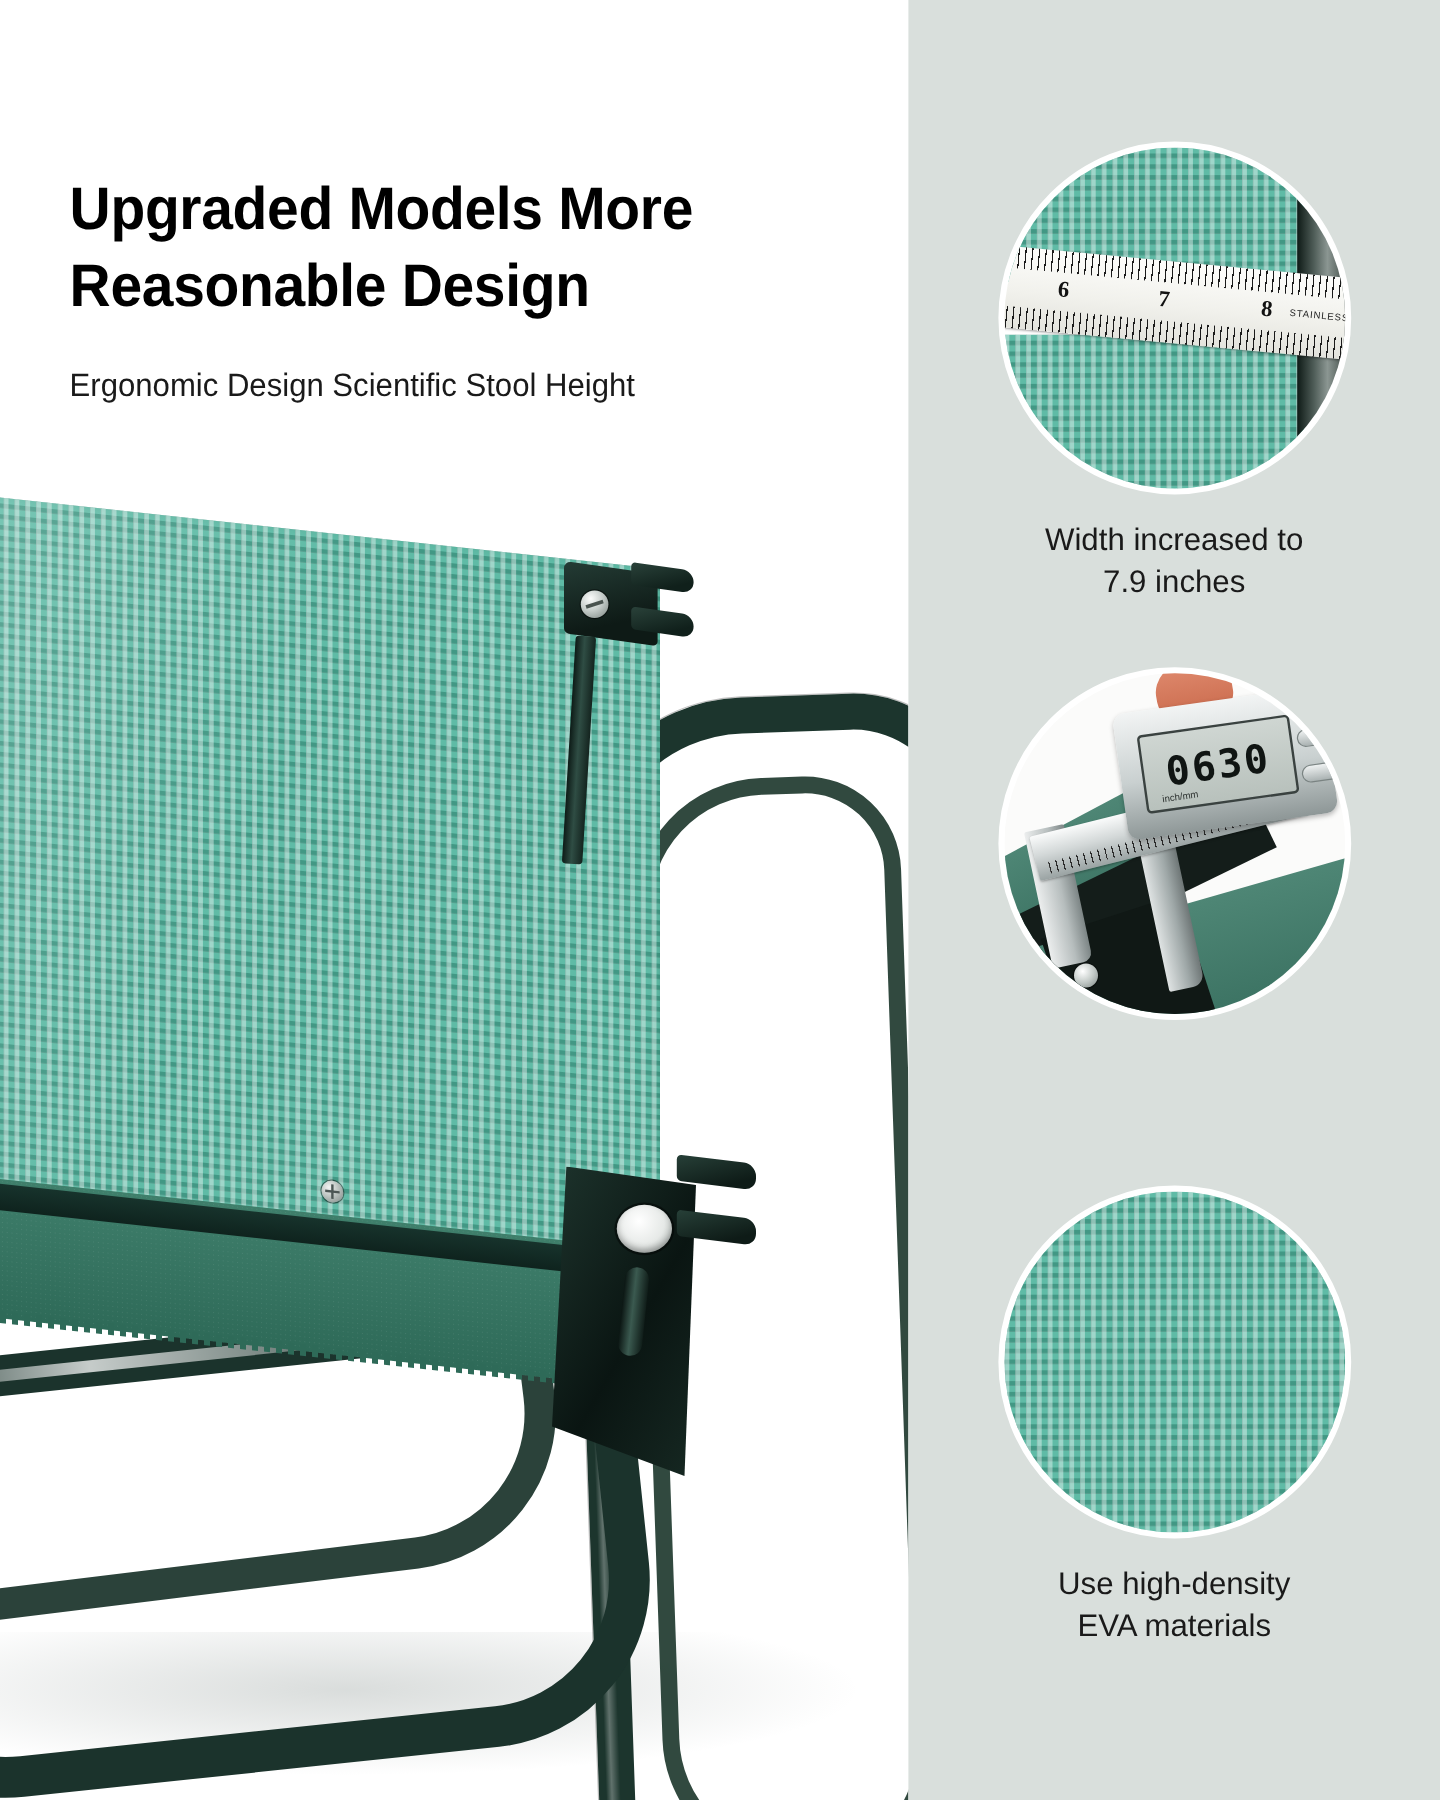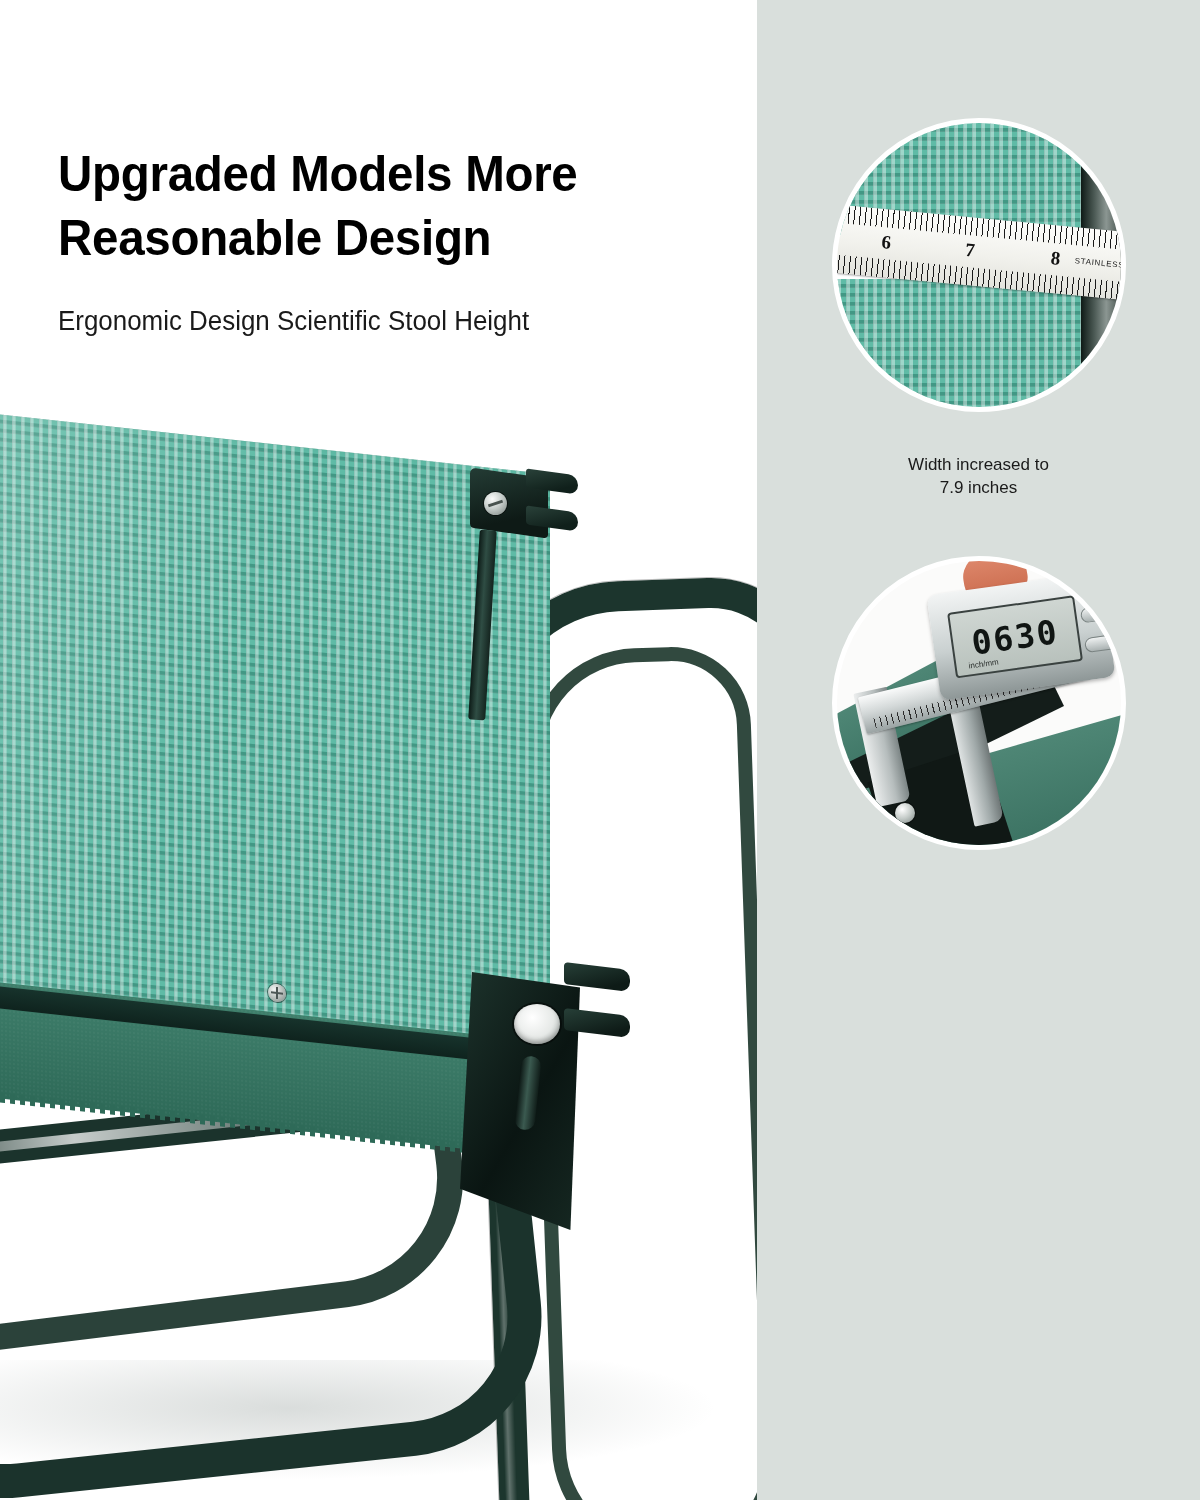--- a/index.html
+++ b/index.html
@@ -360,22 +360,22 @@
     margin: 0 auto;
     border-radius: 50%;
     border: 5px solid #ffffff;
     box-sizing: border-box;
     overflow: hidden;
     position: relative;
     background: #ffffff;
   }
 
   .caption {
-    margin-top: 42px;
-    font-size: 17px;
+    margin-top: 20px;
+    font-size: 26px;
     line-height: 1.34;
     color: #1a1a1a;
     font-family: "Liberation Sans Narrow", "Liberation Sans", sans-serif;
     white-space: pre-line;
   }
 
   
   .c1-foam-top, .c1-foam-bot {
     position: absolute; left: 0; width: 250px;
   }
@@ -642,15 +642,22 @@
           <div class="c2-lcd">
             <div class="c2-digits">0630</div>
             <div class="c2-unit">inch/mm</div>
           </div>
           <div class="c2-btn c2-btn-1"></div>
           <div class="c2-btn c2-btn-2"></div>
         </div>
       </div>
     </div>
 
+    <div class="feature feature-3">
+      <div class="circle">
+        <div class="c3-weave weave"></div>
+      </div>
+      <div class="caption">Use high-density
+EVA materials</div>
+    </div>
 
   </div>
 </div>
 
 </body></html>

